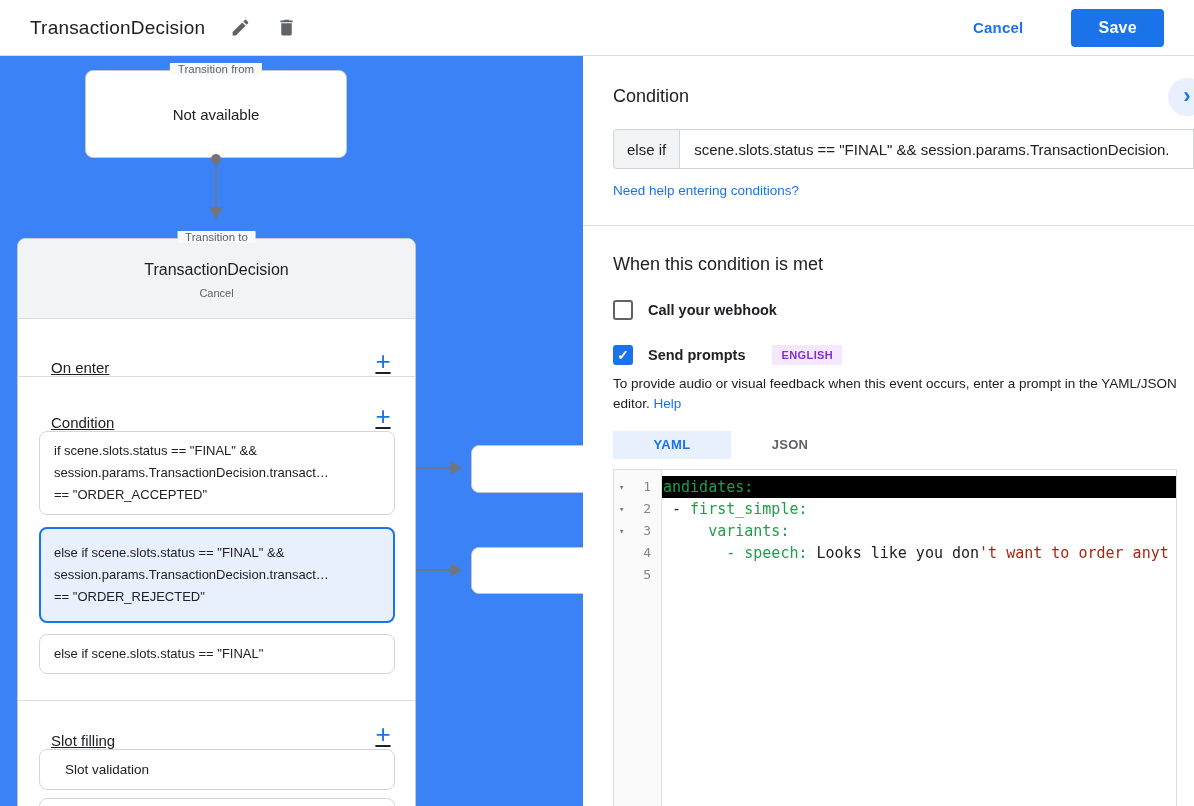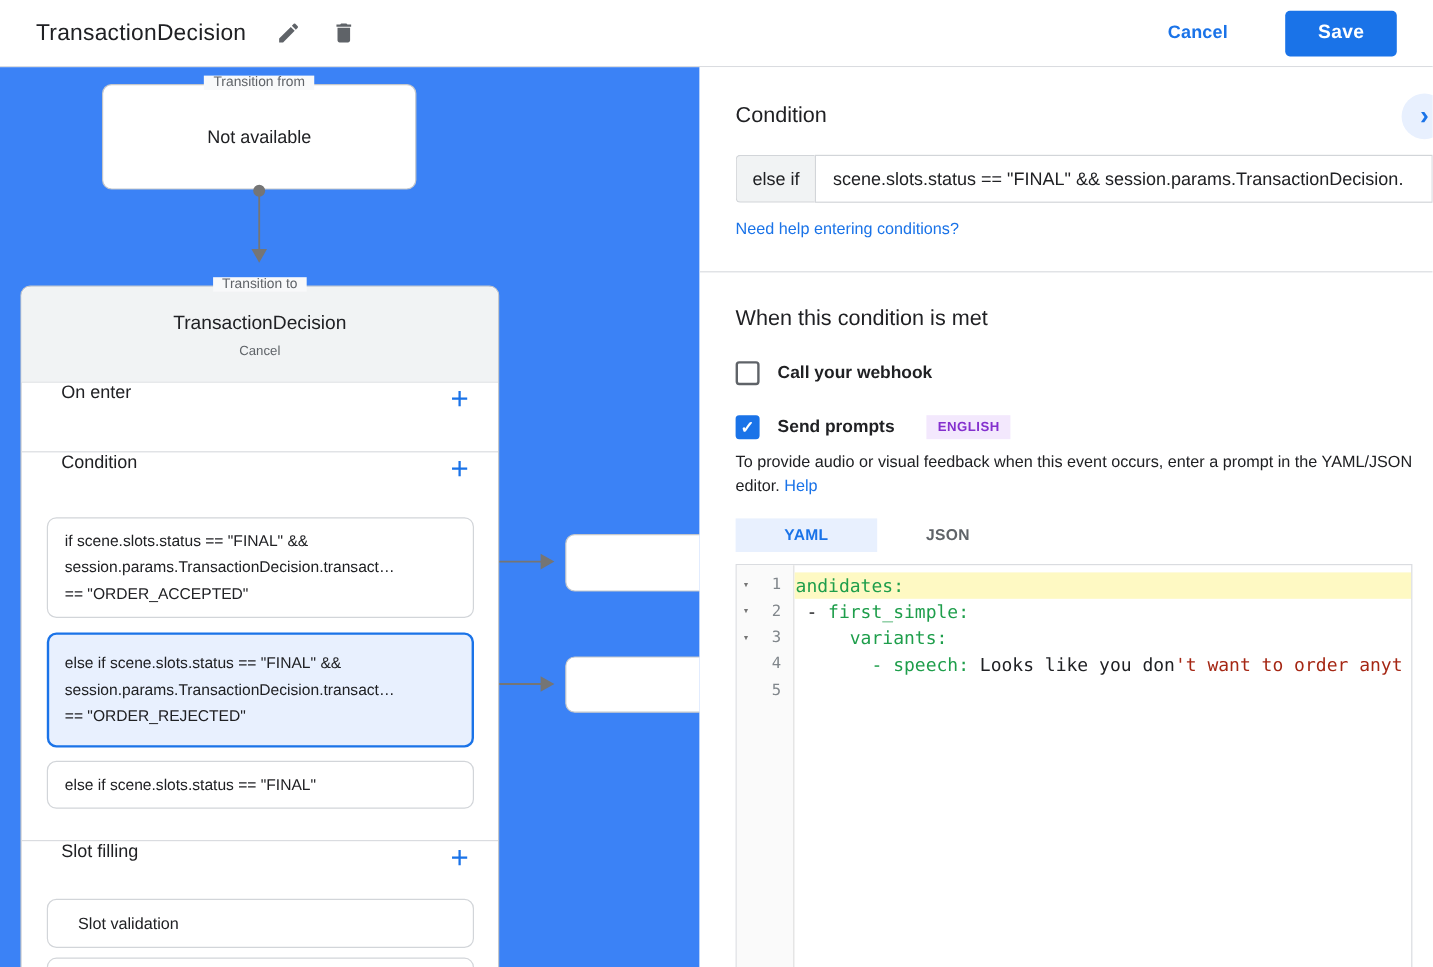--- a/index.html
+++ b/index.html
@@ -33,22 +33,22 @@
     background:#fff; border:1px solid #c4c7cb; border-radius:8px; display:flex;
     align-items:center; justify-content:center; font-size:15px; }
   .flow-svg { position:absolute; left:0; top:0; pointer-events:none; }
 
   .scene-card { position:absolute; left:17px; top:182px; width:399px; height:676px;
     background:#fff; border:1px solid #c4c7cb; border-radius:8px; }
   .card-header { height:80px; background:#f1f3f4; border-bottom:1px solid #dadce0;
     border-radius:8px 8px 0 0; text-align:center; padding-top:22px; }
   .card-title { font-size:16px; color:#202124; }
   .card-subtitle { font-size:11px; color:#5f6368; margin-top:8px; }
-  .sec-head { display:flex; align-items:flex-start; justify-content:space-between;
-    padding:0 18px 0 33px; }
+  .sec-head { display:flex; align-items:flex-end; justify-content:space-between;
+    padding:0 18px 0 33px;text-decoration:underline; }
   .row-single { height:58px; border-bottom:1px solid #dadce0; }
   .sec-head .sec-label { font-size:15px; color:#202124; }
   .plus-btn { width:28px; height:28px; border:none; background:transparent;
     color:#1a73e8; font-size:26px; font-weight:300; line-height:1; cursor:pointer;
     display:flex; align-items:center; justify-content:center; padding-bottom:3px; }
   .sec-condition { border-bottom:1px solid #dadce0; padding-bottom:14px; }
   .sec-condition .sec-head { height:54px; }
   .cond-item { margin:0 20px 12px 21px; background:#fff; border:1px solid #d2d5d9;
     border-radius:8px; padding:8px 14px; font-size:13px; line-height:22px;
     color:#202124; white-space:pre-line; cursor:pointer; }
@@ -101,21 +101,21 @@
   .editor { margin-top:10px; width:564px; height:360px; border:1px solid #dadce0;
     display:flex; font-family:"DejaVu Sans Mono", monospace; font-size:15px; }
   .gutter { width:48px; background:#fafafa; border-right:1px solid #e0e0e0;
     padding-top:6px; flex:none; }
   .gutter-row { position:relative; height:22px; line-height:22px;
     text-align:right; padding-right:10px; color:#80868b; font-size:13px; }
   .fold-icon { position:absolute; left:5px; top:0; font-size:9px; color:#757575;
     cursor:pointer; }
   .code-area { flex:1; padding-top:6px; overflow:hidden; cursor:text; }
   .code-line { height:22px; line-height:22px; white-space:pre; padding-left:1px; }
-  .code-line.active-line { background:#fef9c3; }
+  .code-line.active-line { background:#000000; }
   .tok-key { color:#1e9e4b; }
   .tok-plain { color:#202124; }
   .tok-string { color:#a52714; }
 </style>
 </head>
 <body>
 
 <div class="app-bar">
   <span class="app-title">TransactionDecision</span>
   <span class="bar-icons">

